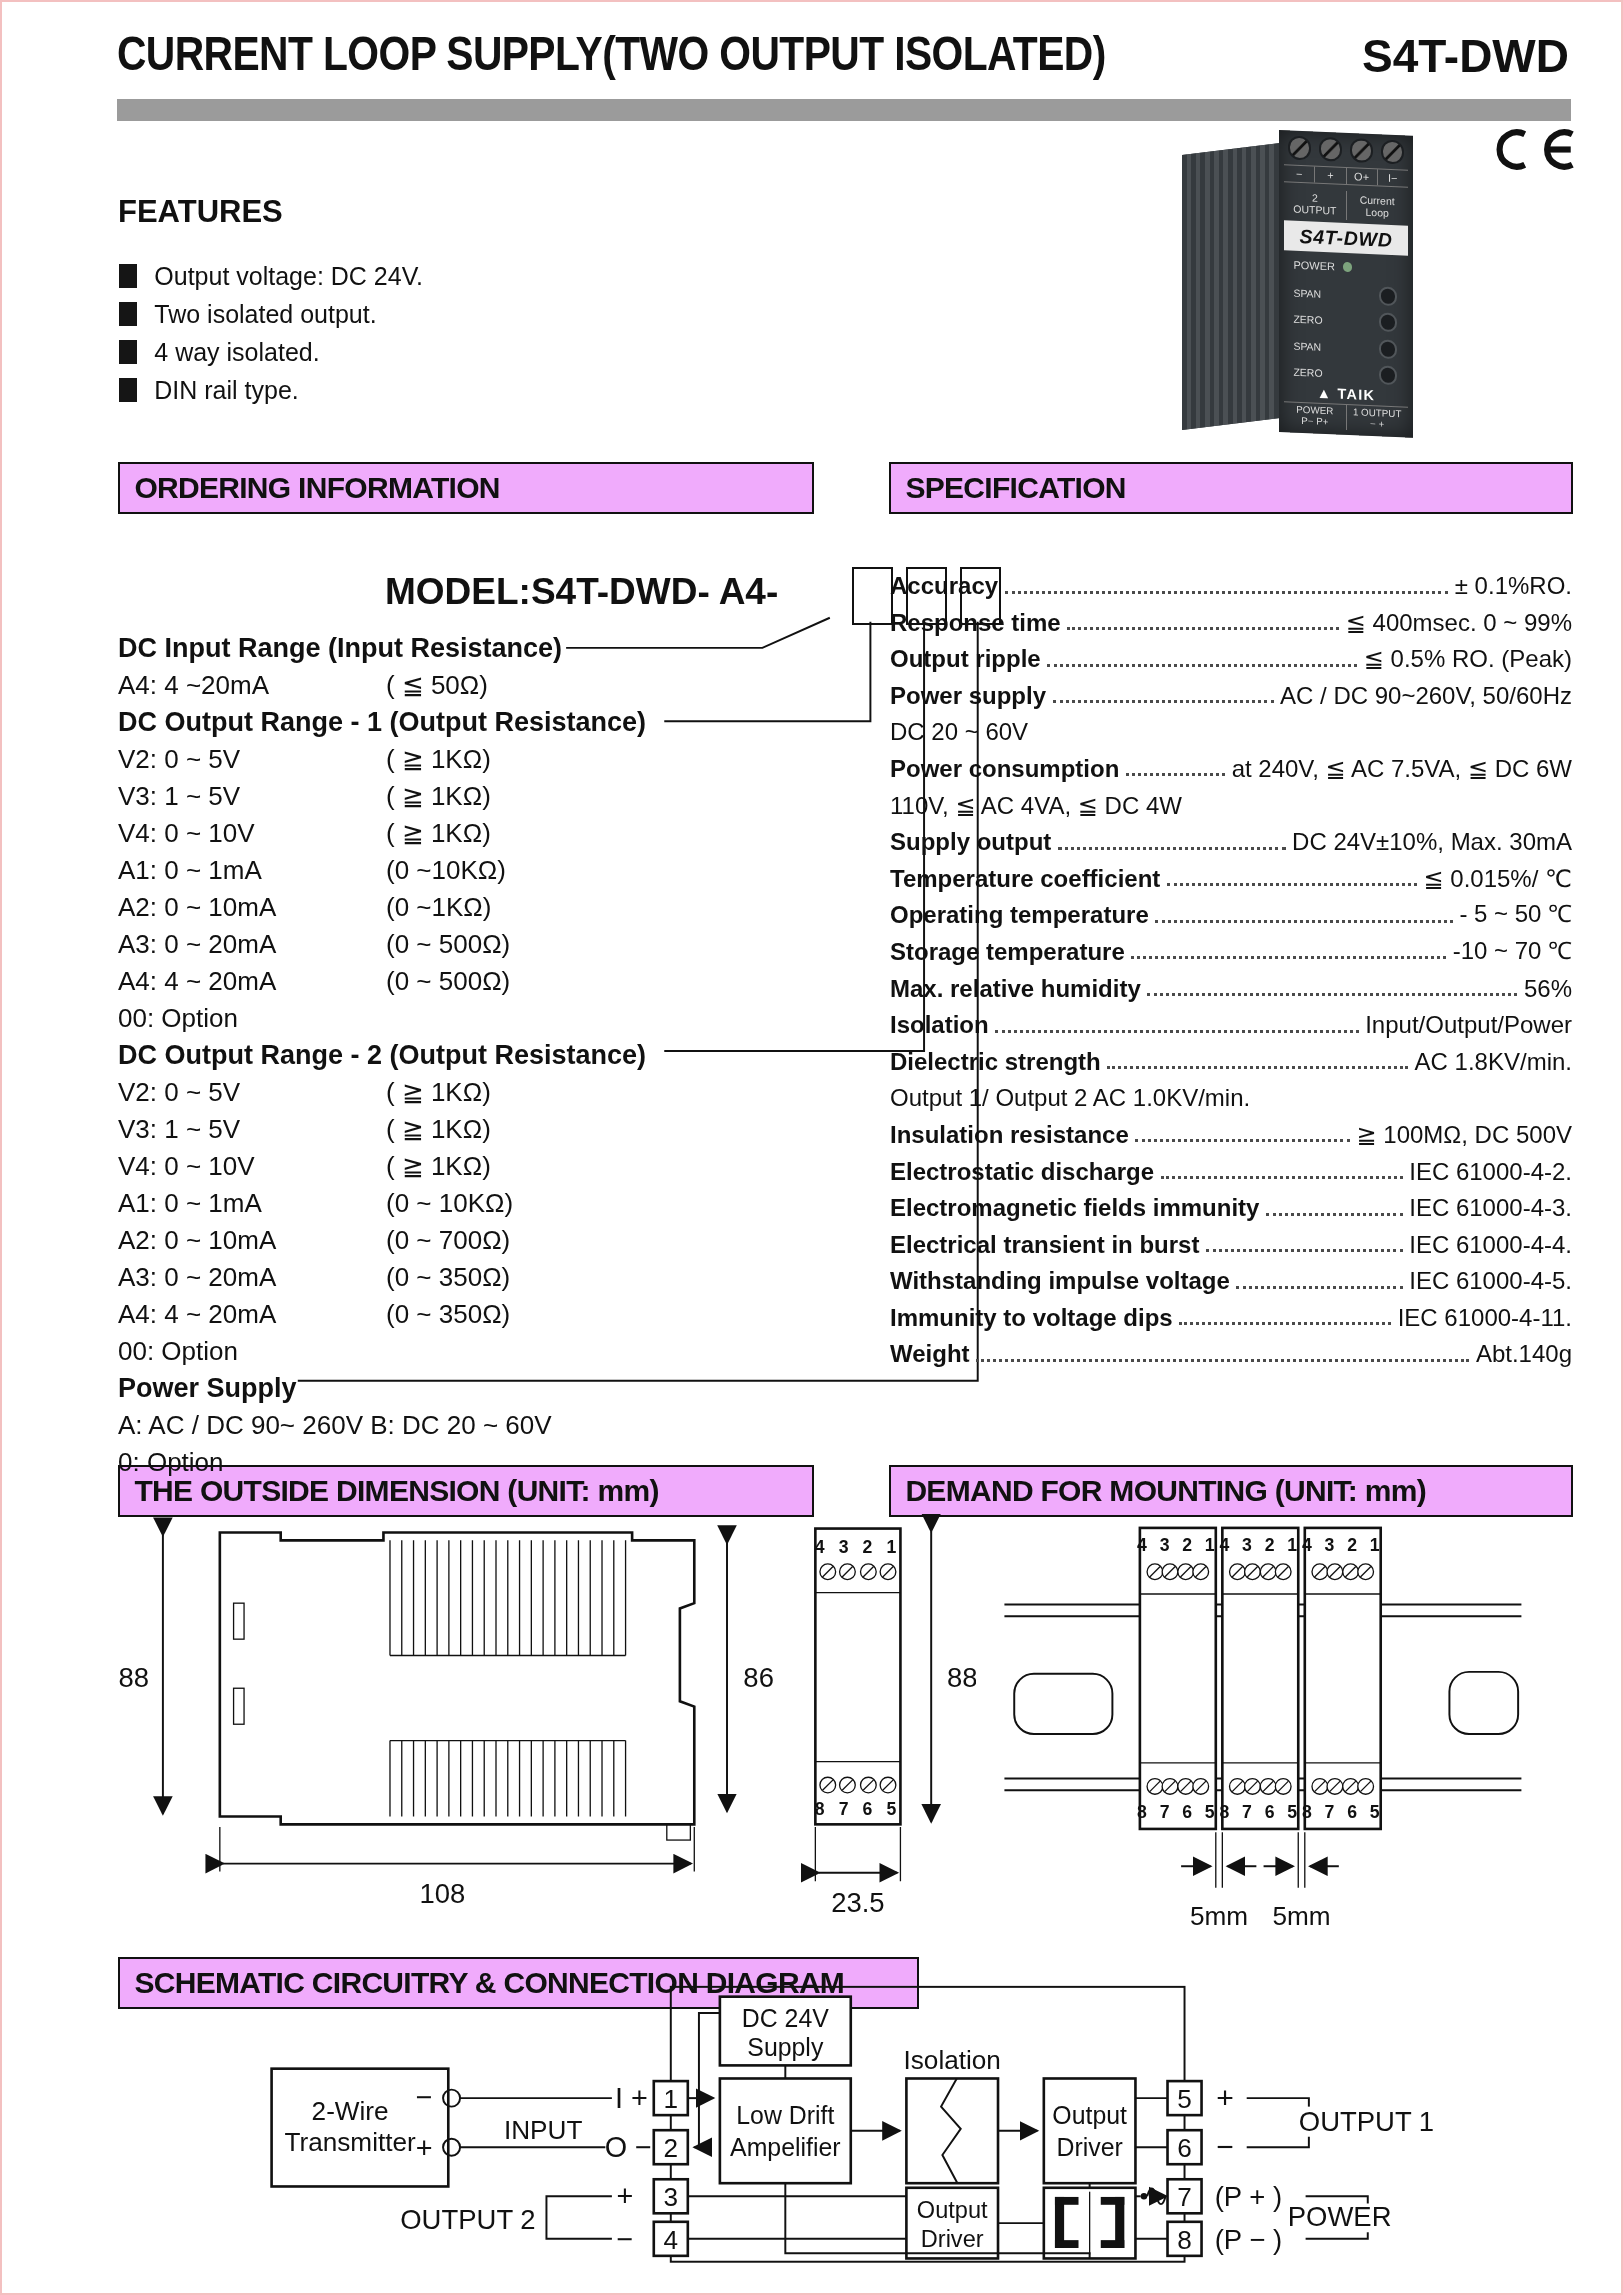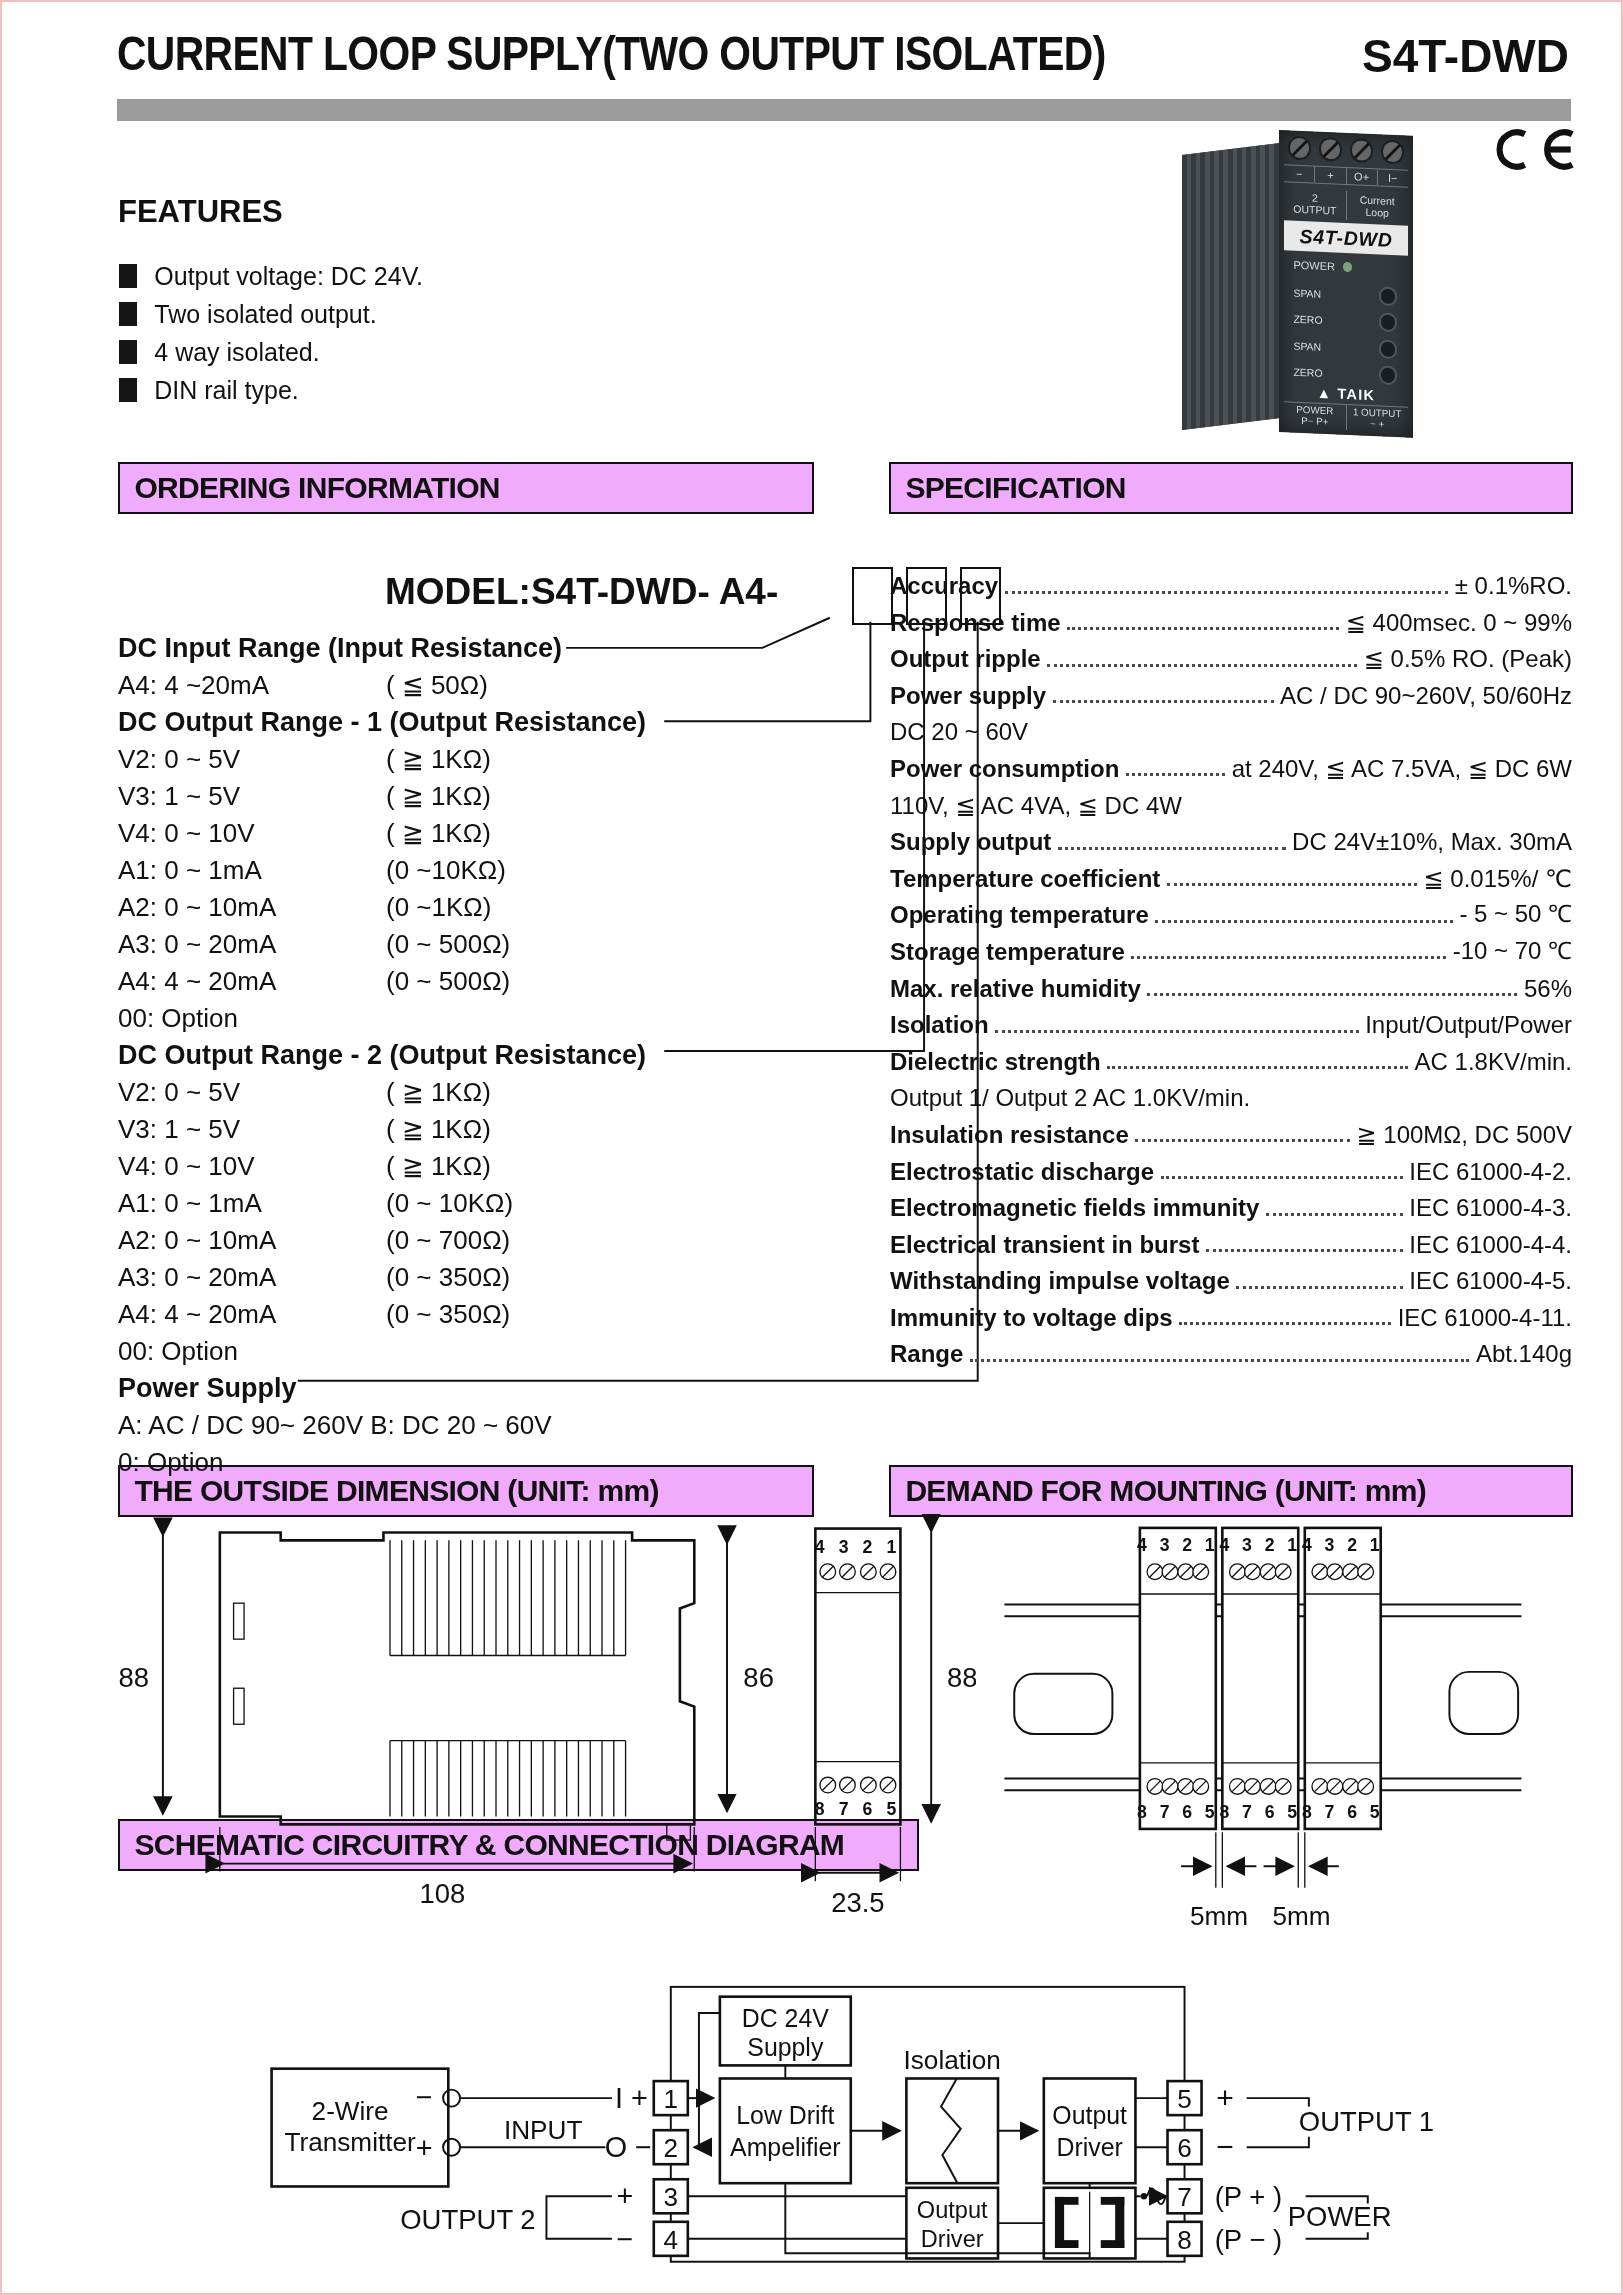--- a/index.html
+++ b/index.html
@@ -151,21 +151,21 @@
         <div><span>1</span> <span>OUTPUT</span><br>
              <span>−   +</span></div>
       </div>
     </div>
   </div>
 
   <div class="secbox" style="left:118px;top:462px;width:678px;">ORDERING INFORMATION</div>
   <div class="secbox" style="left:889px;top:462px;width:666px;">SPECIFICATION</div>
   <div class="secbox" style="left:889px;top:1465px;width:666px;">DEMAND FOR MOUNTING (UNIT: mm)</div>
   <div class="secbox" style="left:118px;top:1465px;width:678px;">THE OUTSIDE DIMENSION (UNIT: mm)</div>
-  <div class="secbox" style="left:118px;top:1819px;width:783px;">SCHEMATIC  CIRCUITRY &amp; CONNECTION  DIAGRAM</div>
+  <div class="secbox" style="left:118px;top:1957px;width:783px;">SCHEMATIC  CIRCUITRY &amp; CONNECTION  DIAGRAM</div>
 
   <div class="model-line">MODEL:S4T-DWD- A4-</div>
   <div class="mbox" style="left:852px;"></div>
   <div class="mbox" style="left:906px;"></div>
   <div class="mbox" style="left:960px;"></div>
   <div class="ordering-list">
       <div class="orow h">
         <span>DC Input Range (Input Resistance)</span>
       </div>
       <div class="orow">
@@ -354,21 +354,21 @@
         <span class="slab">Withstanding impulse voltage</span>
         <span class="lead"></span>
         <span class="sval">IEC 61000-4-5.</span>
       </div>
       <div class="srow">
         <span class="slab">Immunity to voltage dips</span>
         <span class="lead"></span>
         <span class="sval">IEC 61000-4-11.</span>
       </div>
       <div class="srow">
-        <span class="slab">Range</span>
+        <span class="slab">Weight</span>
         <span class="lead"></span>
         <span class="sval">Abt.140g</span>
       </div>
     </div>
 
   <svg style="left:105px;top:1505px;width:871px;height:445px;" viewBox="0 0 1330 680">
     <defs>
       <marker id="ah1" markerWidth="12" markerHeight="12" refX="9" refY="5" orient="auto">
         <path d="M0,0 L10,5 L0,10 Z" fill="#111"></path>
       </marker>

